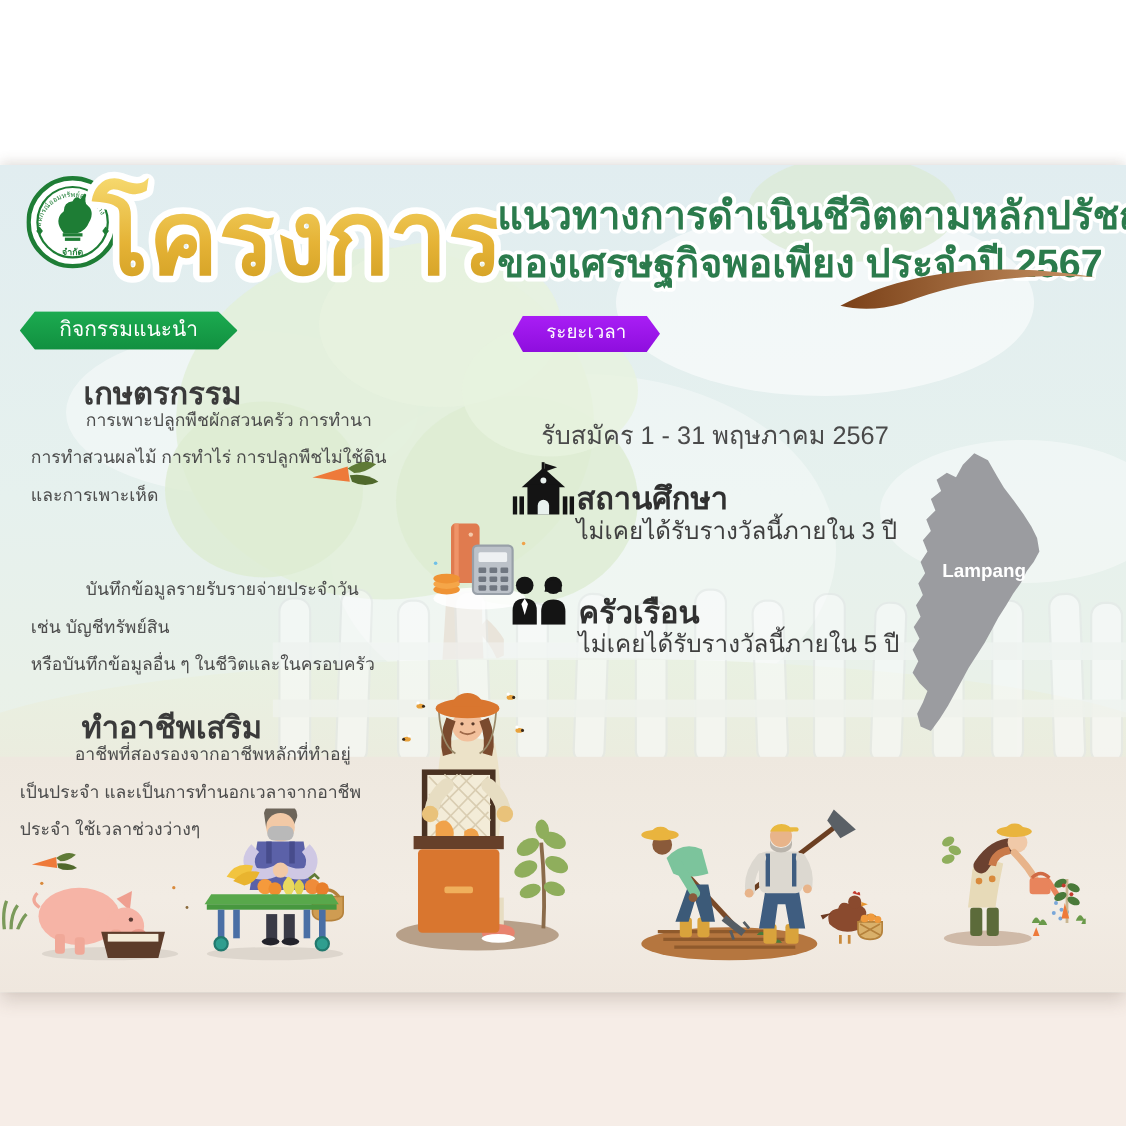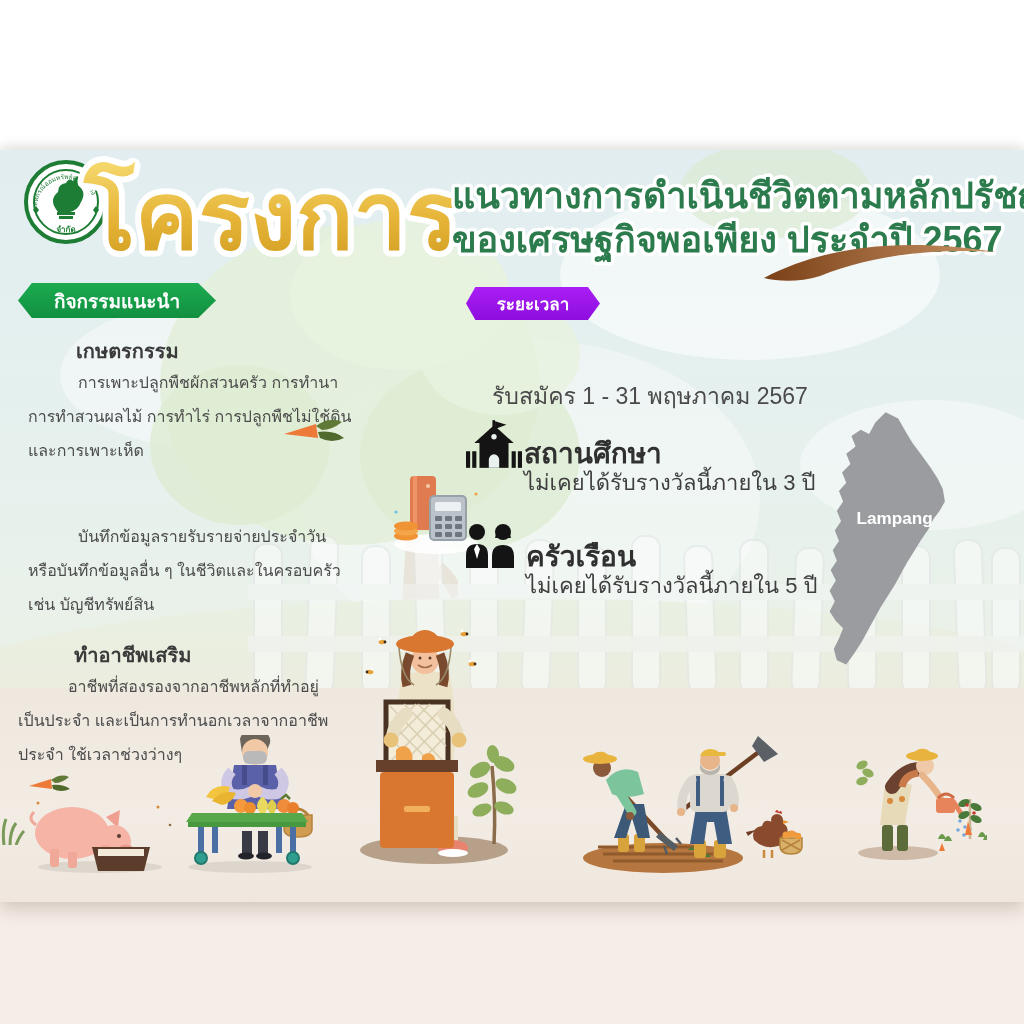--- a/index.html
+++ b/index.html
@@ -8,26 +8,26 @@
   .bottom-strip{position:absolute;left:0;top:902px;width:1024px;height:122px;background:#f6ede7;}
   .poster{position:absolute;left:0;top:150px;width:1024px;height:752px;overflow:hidden;
           background:linear-gradient(180deg,#e1edf0 0%,#e6f1ee 40%,#e9f1e9 62%,#ebf0e6 100%);
           box-shadow:0 8px 16px rgba(90,70,55,.20),0 -5px 10px rgba(90,70,55,.12);}
   .abs{position:absolute;}
   
   .cloud{position:absolute;background:#ffffff;border-radius:50%;}
   .ground-green{position:absolute;left:-60px;top:448px;width:1144px;height:160px;background:linear-gradient(180deg,#e9f1e2,#ece9dc);border-radius:50% 50% 0 0/90px 90px 0 0;}
   .ground-beige{position:absolute;left:0;top:538px;width:1024px;height:214px;background:linear-gradient(180deg,#eee8df,#f2ece4 60%,#efe7de);}
   
-  .ribbon{position:absolute;display:flex;align-items:center;justify-content:center;color:#fff;font-weight:bold;
+  .ribbon{position:absolute;display:flex;align-items:flex-start;justify-content:center;color:#fff;font-weight:normal;
           clip-path:polygon(0 50%,7% 0,91% 0,100% 50%,91% 100%,7% 100%);}
   .ribbon-green{left:18px;top:133px;width:198px;height:35px;font-size:19px;background:linear-gradient(180deg,#1cab50,#119040);}
   .ribbon-purple{left:466px;top:137px;width:134px;height:33px;font-size:17px;background:linear-gradient(180deg,#a91ef5,#8e0ede);}
   
-  .sec-h{position:absolute;font-size:20px;font-weight:bold;color:#3a3a3a;}
+  .sec-h{position:absolute;font-size:28px;font-weight:bold;color:#3a3a3a;}
   .sec-b{position:absolute;font-size:16px;color:#4c4c4c;line-height:34px;}
   .sec-b .ln1{padding-left:50px;}
   .dur{position:absolute;font-size:23px;color:#4a4a4a;}
   .elig-h{position:absolute;font-size:28px;font-weight:bold;color:#303030;}
   .elig-b{position:absolute;font-size:22px;color:#3f3f3f;}
 </style>
 </head>
 <body>
 
 <div class="canvas">
@@ -144,22 +144,22 @@
     </div>
 
     <svg class="abs" style="left:282px;top:262px;" width="72" height="38" viewBox="0 0 72 38">
       <path d="M2,22 L34,12 L36,26 Z" fill="#ee7a3a"></path>
       <path d="M34,14 q14,-10 26,-4 q-10,8 -20,8 Z" fill="#5f7a36"></path>
       <path d="M36,20 q16,-2 26,6 q-12,6 -24,0 Z" fill="#50692c"></path>
     </svg>
 
     <div class="sec-b" style="left:28px;top:370px;width:424px;">
       <div class="ln1">บันทึกข้อมูลรายรับรายจ่ายประจำวัน</div>
+      <div>เช่น บัญชีทรัพย์สิน</div>
       <div>หรือบันทึกข้อมูลอื่น ๆ ในชีวิตและในครอบครัว</div>
-      <div>เช่น บัญชีทรัพย์สิน</div>
     </div>
 
     <svg class="abs" style="left:388px;top:322px;" width="96" height="86" viewBox="0 0 96 86">
       <ellipse cx="48" cy="72" rx="42" ry="10" fill="#ffffff" opacity=".85"></ellipse>
       <rect x="22" y="4" width="26" height="54" rx="4" fill="#e07b4f"></rect>
       <rect x="25" y="4" width="4" height="54" fill="#ef9468"></rect>
       <circle cx="40" cy="14" r="2" fill="#f5c9a8"></circle>
       <ellipse cx="18" cy="64" rx="12" ry="4.5" fill="#ef9334"></ellipse>
       <ellipse cx="18" cy="59" rx="12" ry="4.5" fill="#f5a648"></ellipse>
       <ellipse cx="18" cy="54" rx="12" ry="4.5" fill="#ef9334"></ellipse>

